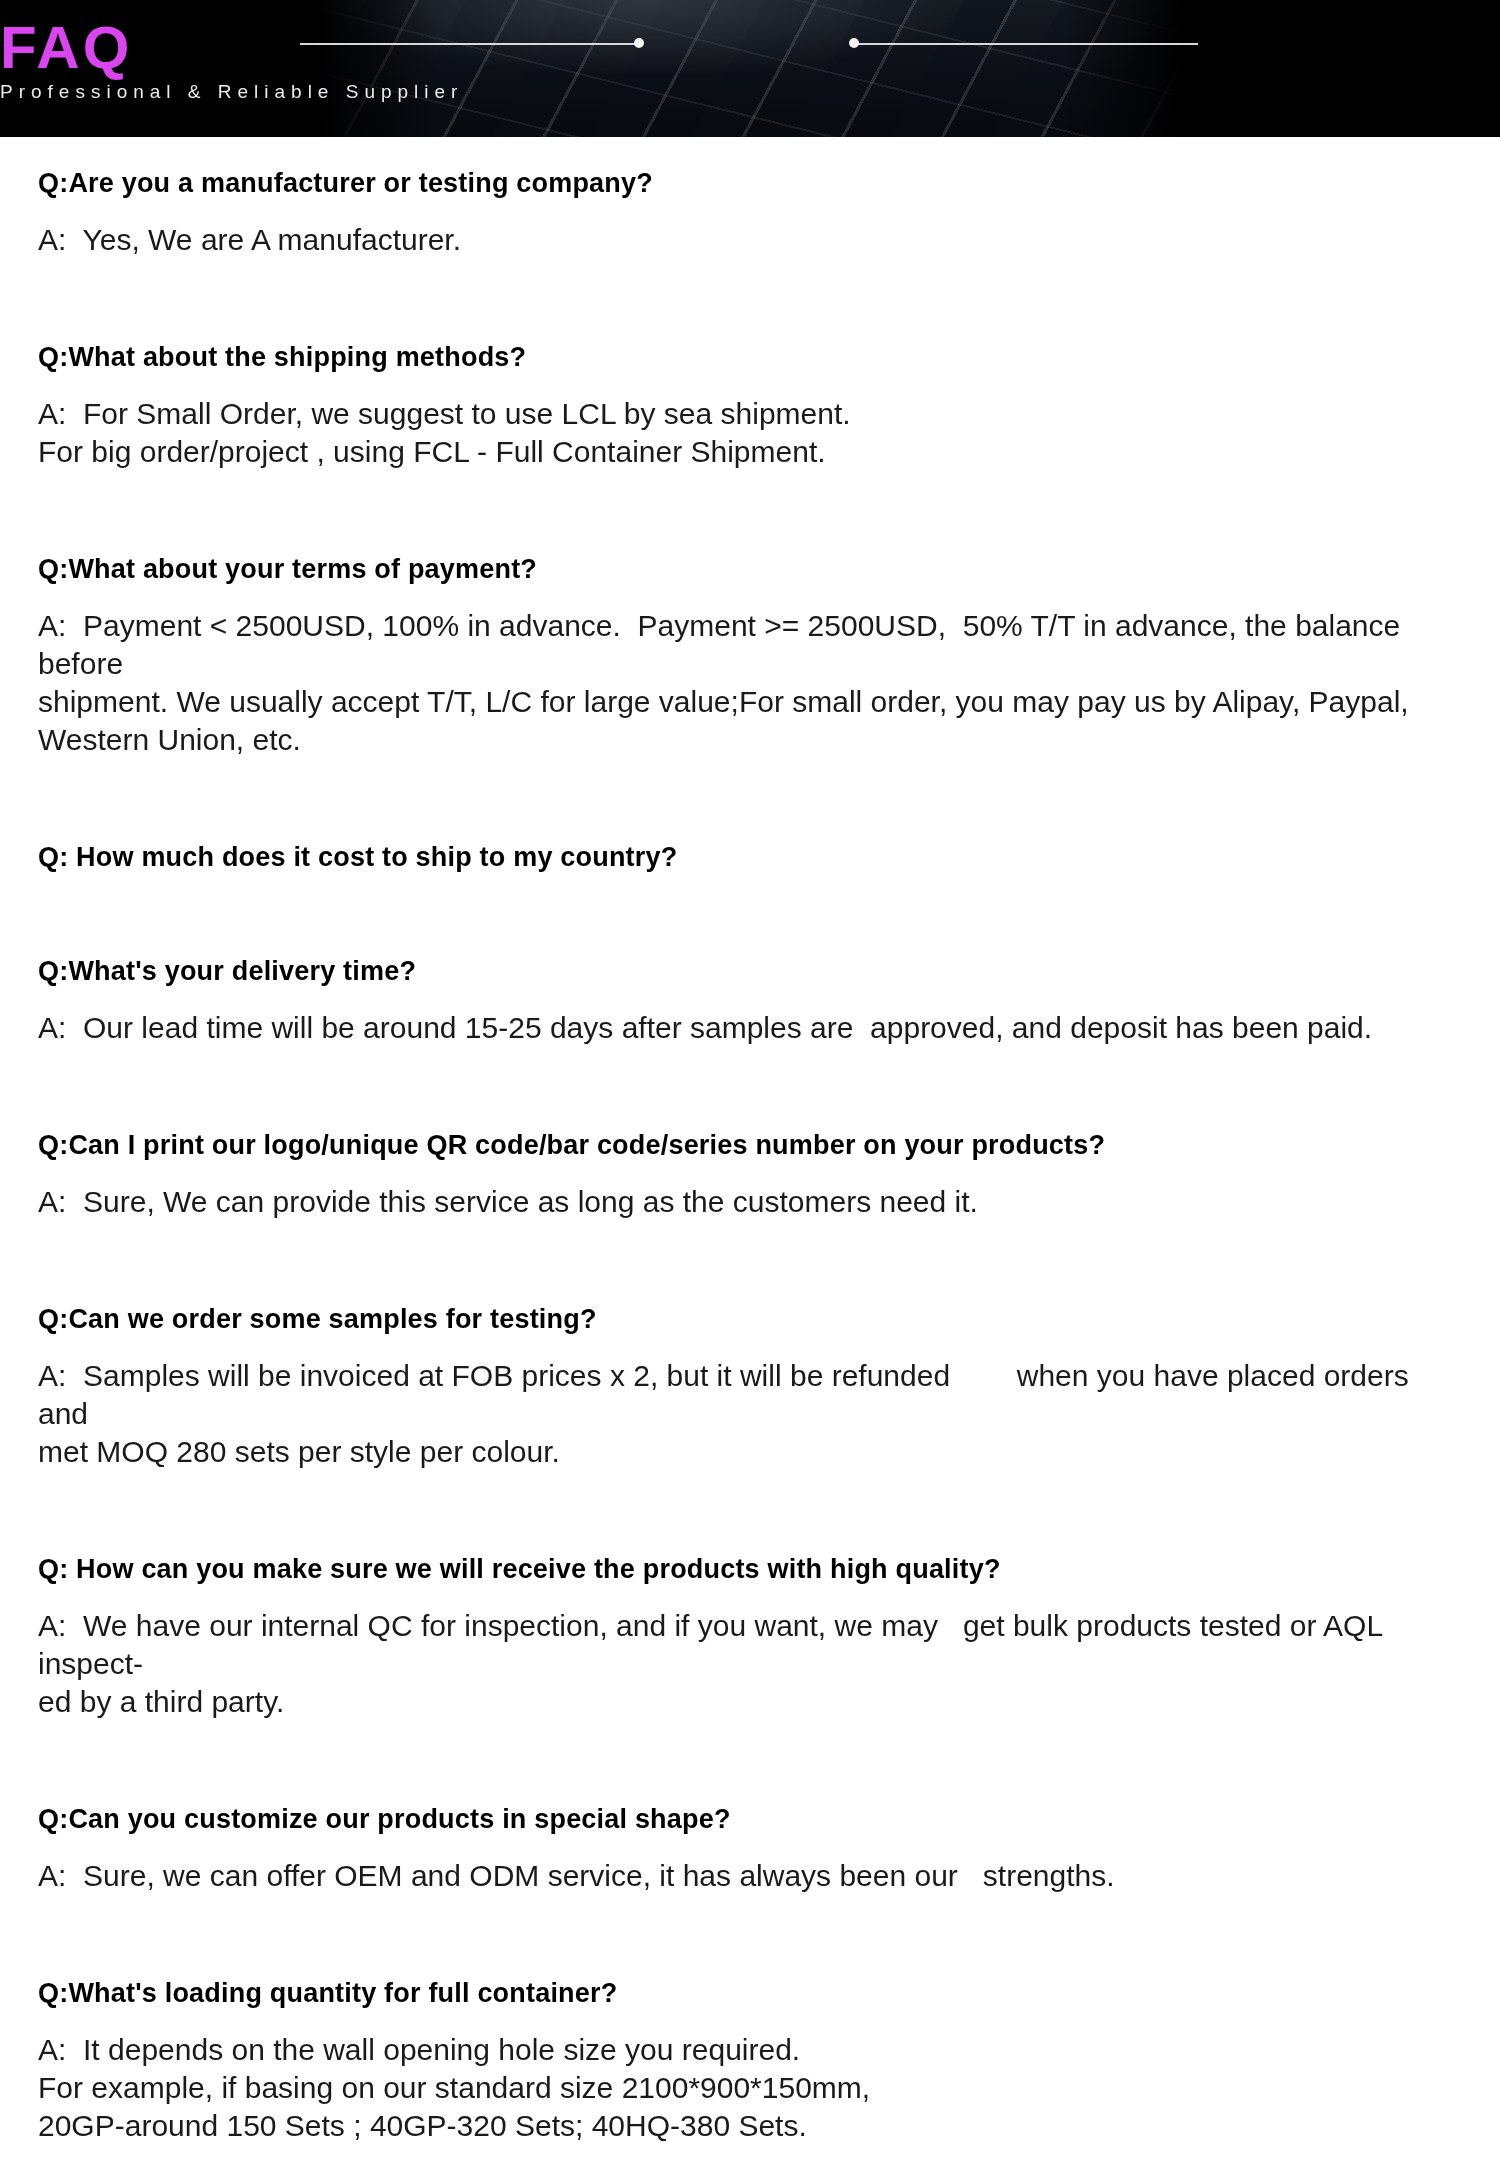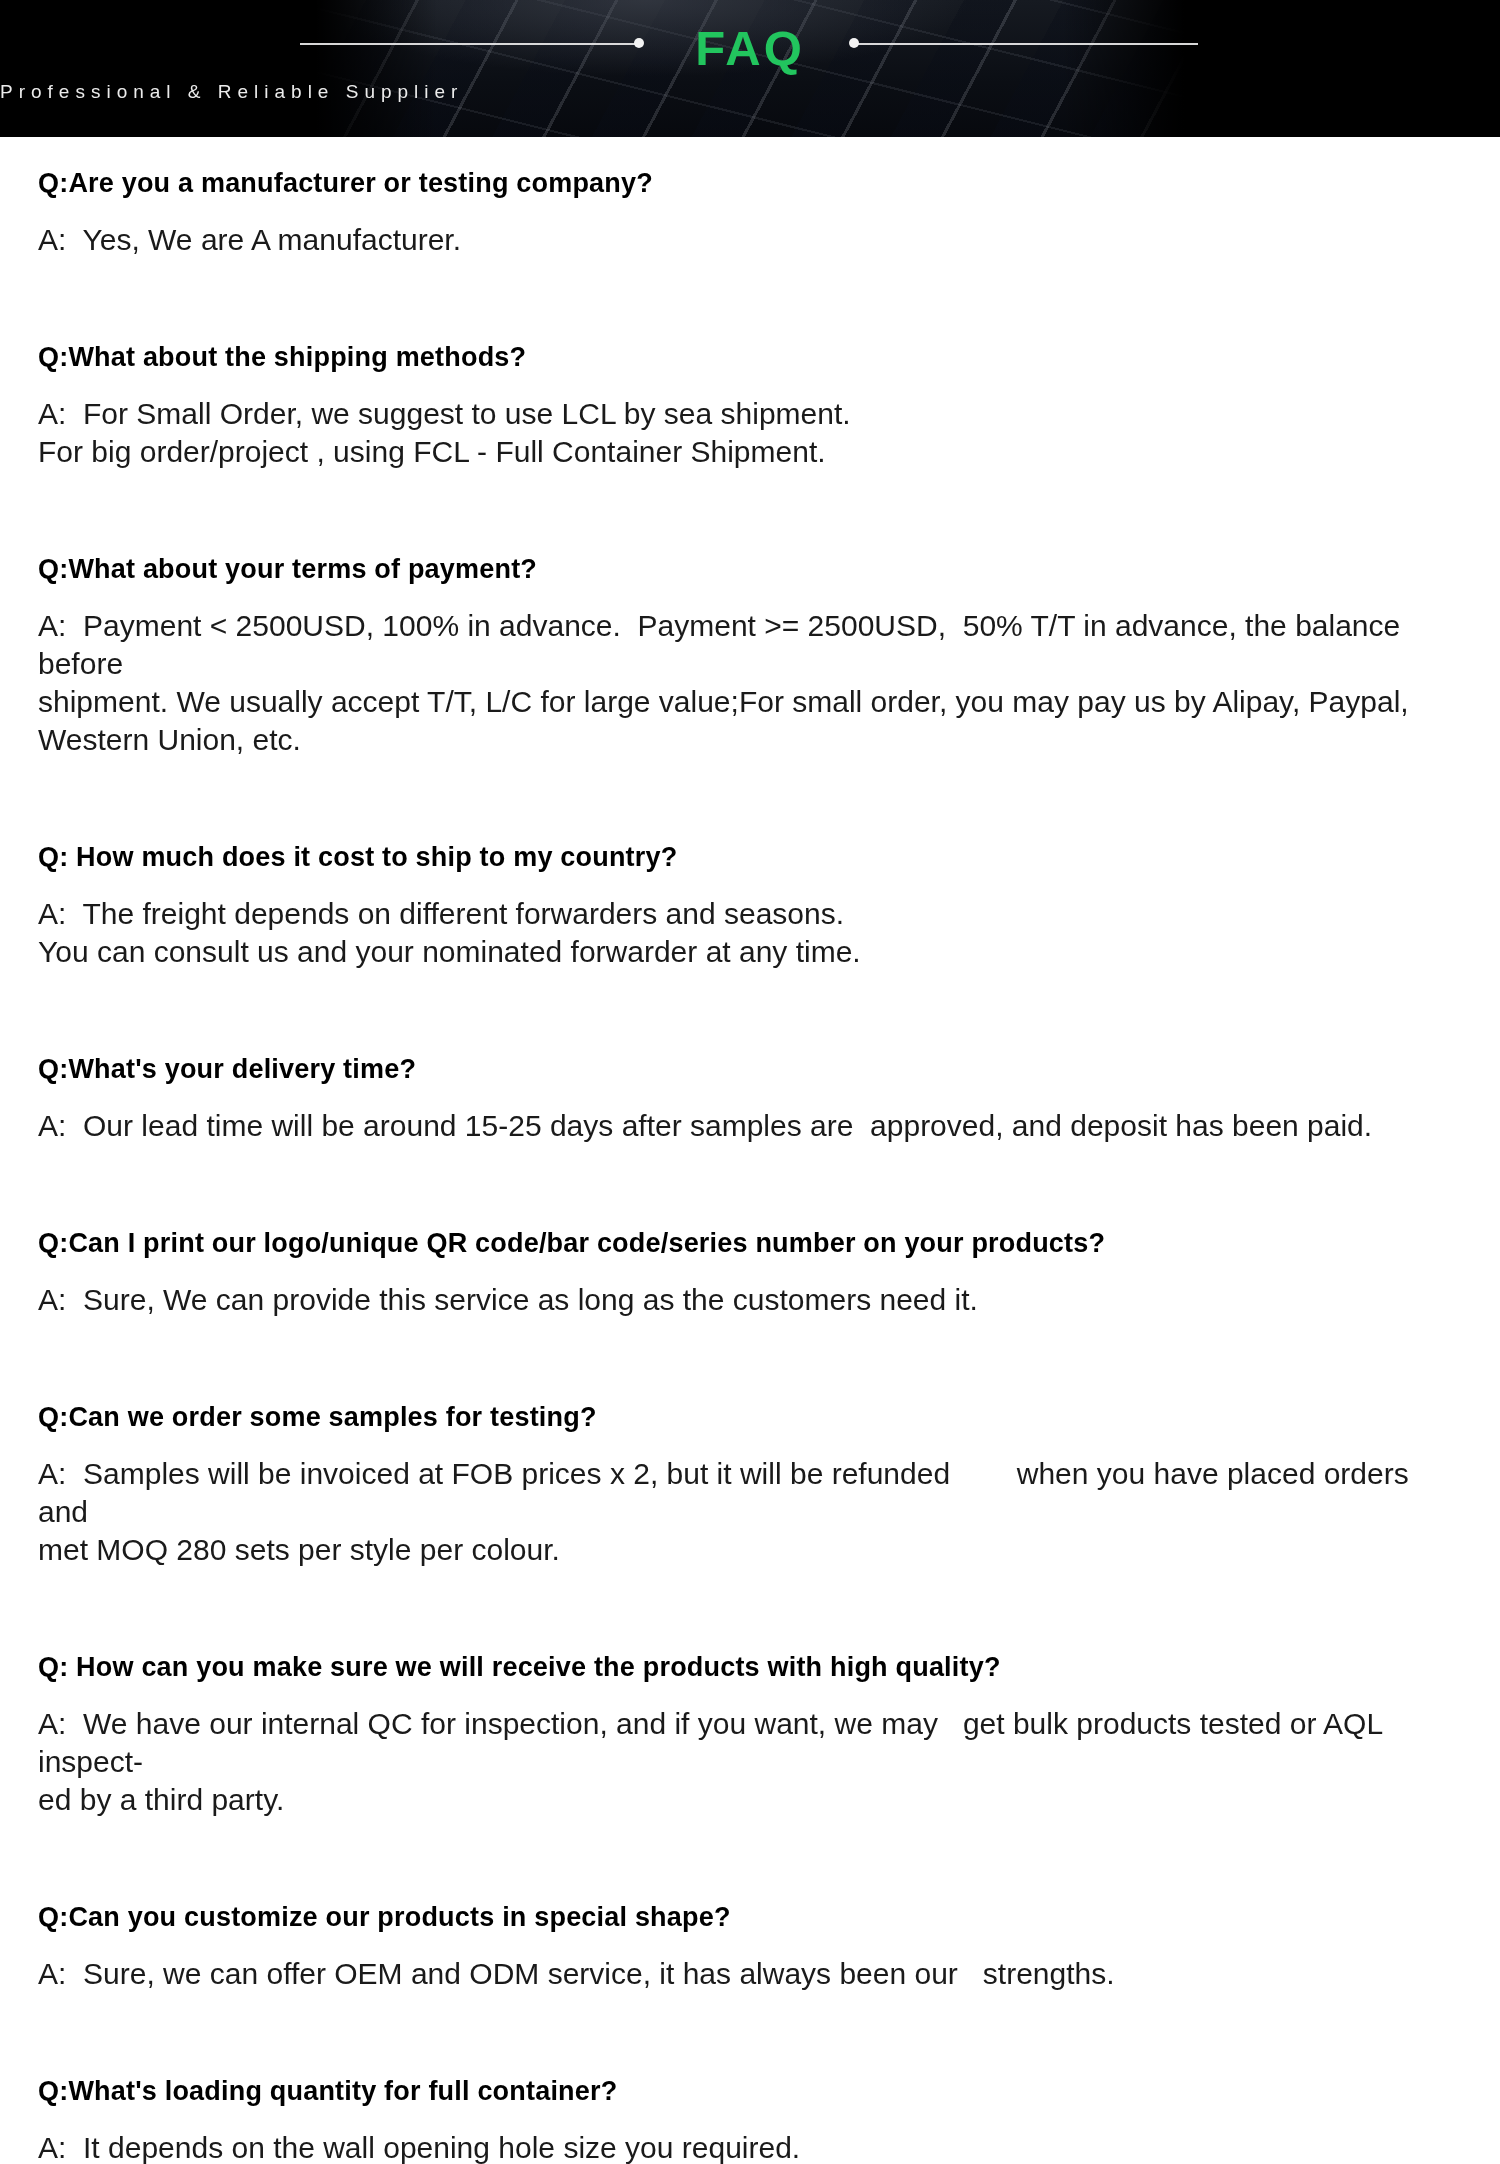--- a/index.html
+++ b/index.html
@@ -47,25 +47,25 @@
     position: absolute;
     top: 38px; width: 10px; height: 10px;
     border-radius: 50%;
     background: #f3f3f3;
   }
   .hdr-dot.left  { left: 634px; }
   .hdr-dot.right { left: 849px; }
   .hdr-title {
     position: absolute;
     left: 0; right: 0; top: 18px;
-    text-align: center;
-    font-size: 49px; line-height: 60px;
+    text-align: left;
+    font-size: 60px; line-height: 60px;
     font-weight: 700;
     letter-spacing: 3px;
-    color: #22c55e;
+    color: #d946ef;
   }
   .hdr-sub {
     position: absolute;
     left: 0; right: 0; top: 81px;
     font-size: 19px; line-height: 22px;
     font-weight: 400;
     letter-spacing: 6px;
     color: #ececec;
   }
 
@@ -120,22 +120,20 @@
 
   <section class="faq-item">
     <h2 class="q">Q:What about your terms of payment?</h2>
     <p class="a">A:  Payment &lt; 2500USD, 100% in advance.  Payment &gt;= 2500USD,  50% T/T in advance, the balance before
 shipment. We usually accept T/T, L/C for large value;For small order, you may pay us by Alipay, Paypal,
 Western Union, etc.</p>
   </section>
 
   <section class="faq-item">
     <h2 class="q">Q: How much does it cost to ship to my country?</h2>
-    <p class="a">A:  The freight depends on different forwarders and seasons.
-You can consult us and your nominated forwarder at any time.</p>
   </section>
 
   <section class="faq-item">
     <h2 class="q">Q:What's your delivery time?</h2>
     <p class="a">A:  Our lead time will be around 15-25 days after samples are  approved, and deposit has been paid.</p>
   </section>
 
   <section class="faq-item">
     <h2 class="q">Q:Can I print our logo/unique QR code/bar code/series number on your products?</h2>
     <p class="a">A:  Sure, We can provide this service as long as the customers need it.</p>

